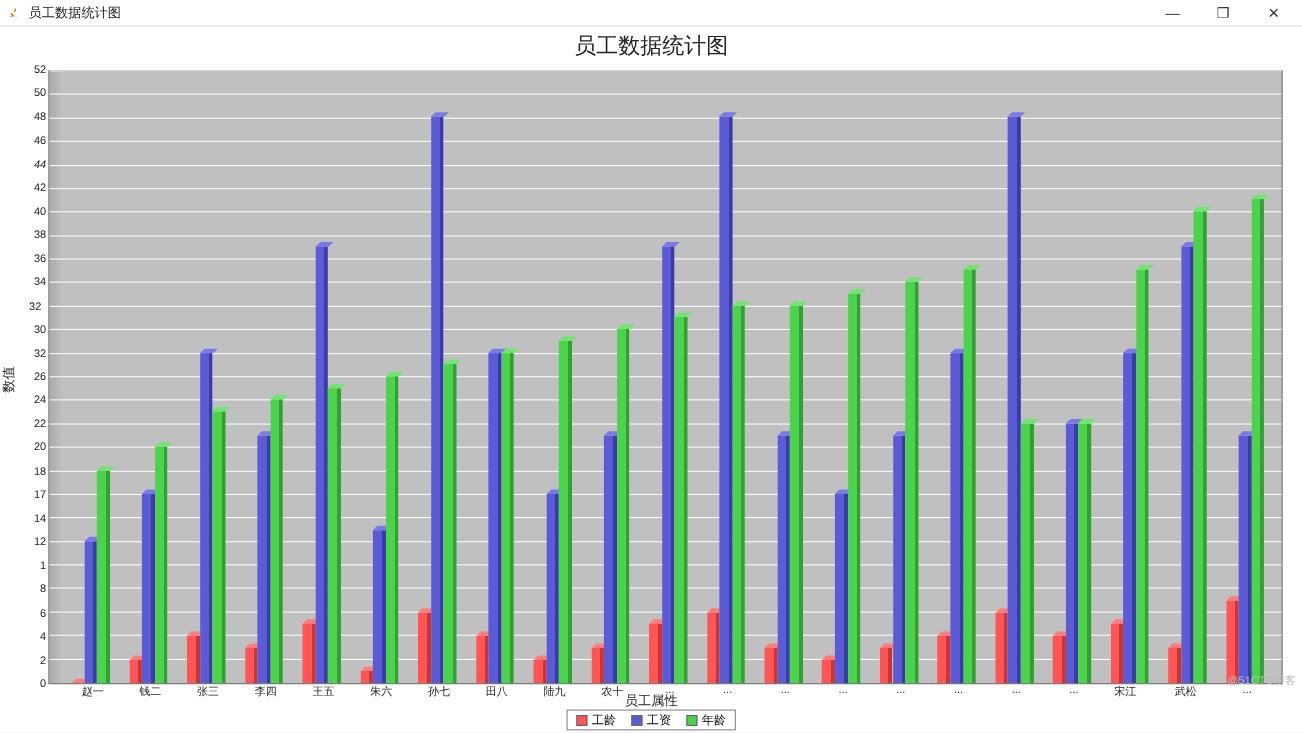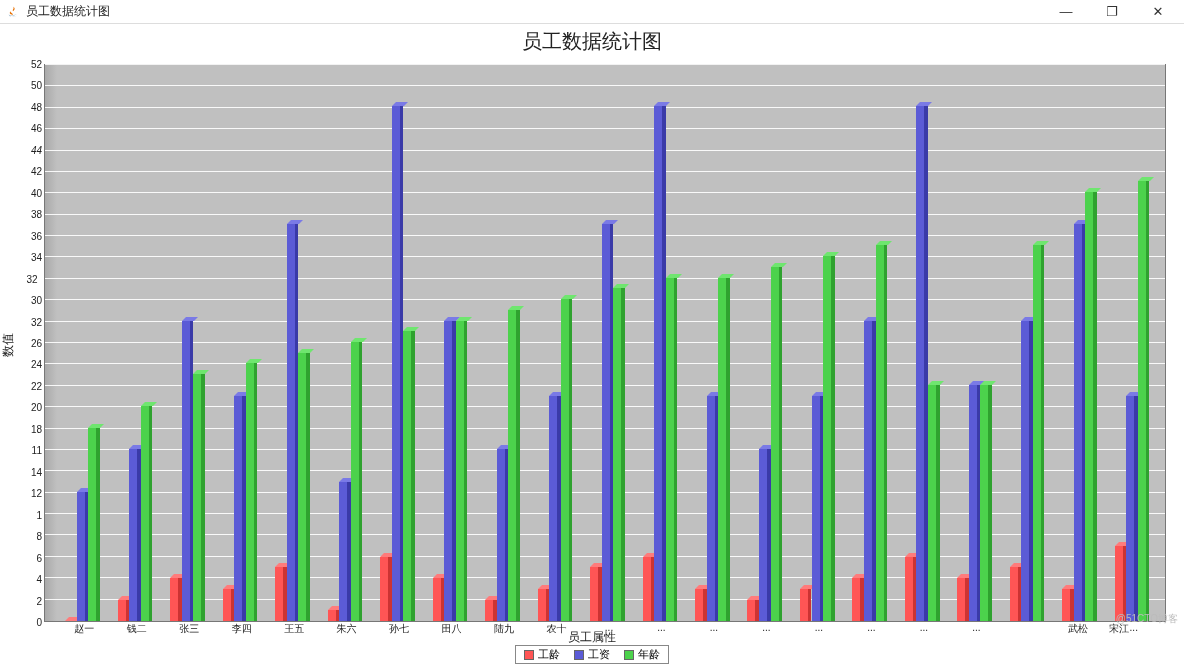--- a/index.html
+++ b/index.html
@@ -63,21 +63,21 @@
 
     <div class="yticks" id="yticks">
         <div class="ytick" style="bottom: 0%;">0</div>
         <div class="ytick" style="bottom: 3.84615%;">2</div>
         <div class="ytick" style="bottom: 7.69231%;">4</div>
         <div class="ytick" style="bottom: 11.5385%;">6</div>
         <div class="ytick" style="bottom: 15.3846%;">8</div>
         <div class="ytick" style="bottom: 19.2308%;">1</div>
         <div class="ytick" style="bottom: 23.0769%;">12</div>
         <div class="ytick" style="bottom: 26.9231%;">14</div>
-        <div class="ytick" style="bottom: 30.7692%;">11</div>
+        <div class="ytick" style="bottom: 30.7692%;">17</div>
         <div class="ytick" style="bottom: 34.6154%;">18</div>
         <div class="ytick" style="bottom: 38.4615%;">20</div>
         <div class="ytick" style="bottom: 42.3077%; margin-top: 40px;">22</div>
         <div class="ytick" style="bottom: 46.1538%;">24</div>
         <div class="ytick" style="bottom: 50%;">26</div>
         <div class="ytick" style="bottom: 53.8462%;">32</div>
         <div class="ytick" style="bottom: 57.6923%;">30</div>
         <div class="ytick" style="bottom: 61.5385%; text-align: center;">32</div>
         <div class="ytick" style="bottom: 65.3846%;">34</div>
         <div class="ytick" style="bottom: 69.2308%;">36</div>
@@ -203,21 +203,21 @@
         <div class="xtick" style="left: 512.524px;">农十</div>
         <div class="xtick" style="left: 565px;">...</div>
         <div class="xtick" style="left: 617.476px;">...</div>
         <div class="xtick" style="left: 669.952px;">...</div>
         <div class="xtick" style="left: 722.429px;">...</div>
         <div class="xtick" style="left: 774.905px;">...</div>
         <div class="xtick" style="left: 827.381px;">...</div>
         <div class="xtick" style="left: 879.857px;">...</div>
         <div class="xtick" style="left: 932.333px;">...</div>
         <div class="xtick" style="left: 1034px;">武松</div>
-        <div class="xtick" style="left: 1075px;">宋江</div>
+        <div class="xtick" style="left: 979px;">宋江</div>
         <div class="xtick" style="left: 1089.76px;">...</div>
       </div>
     <div class="xaxis-label">员工属性</div>
 
     <div class="legend">
       <span><span class="swatch sw-red"></span><span>工龄</span></span>
       <span><span class="swatch sw-blue"></span><span>工资</span></span>
       <span><span class="swatch sw-green"></span><span>年龄</span></span>
     </div>
 

